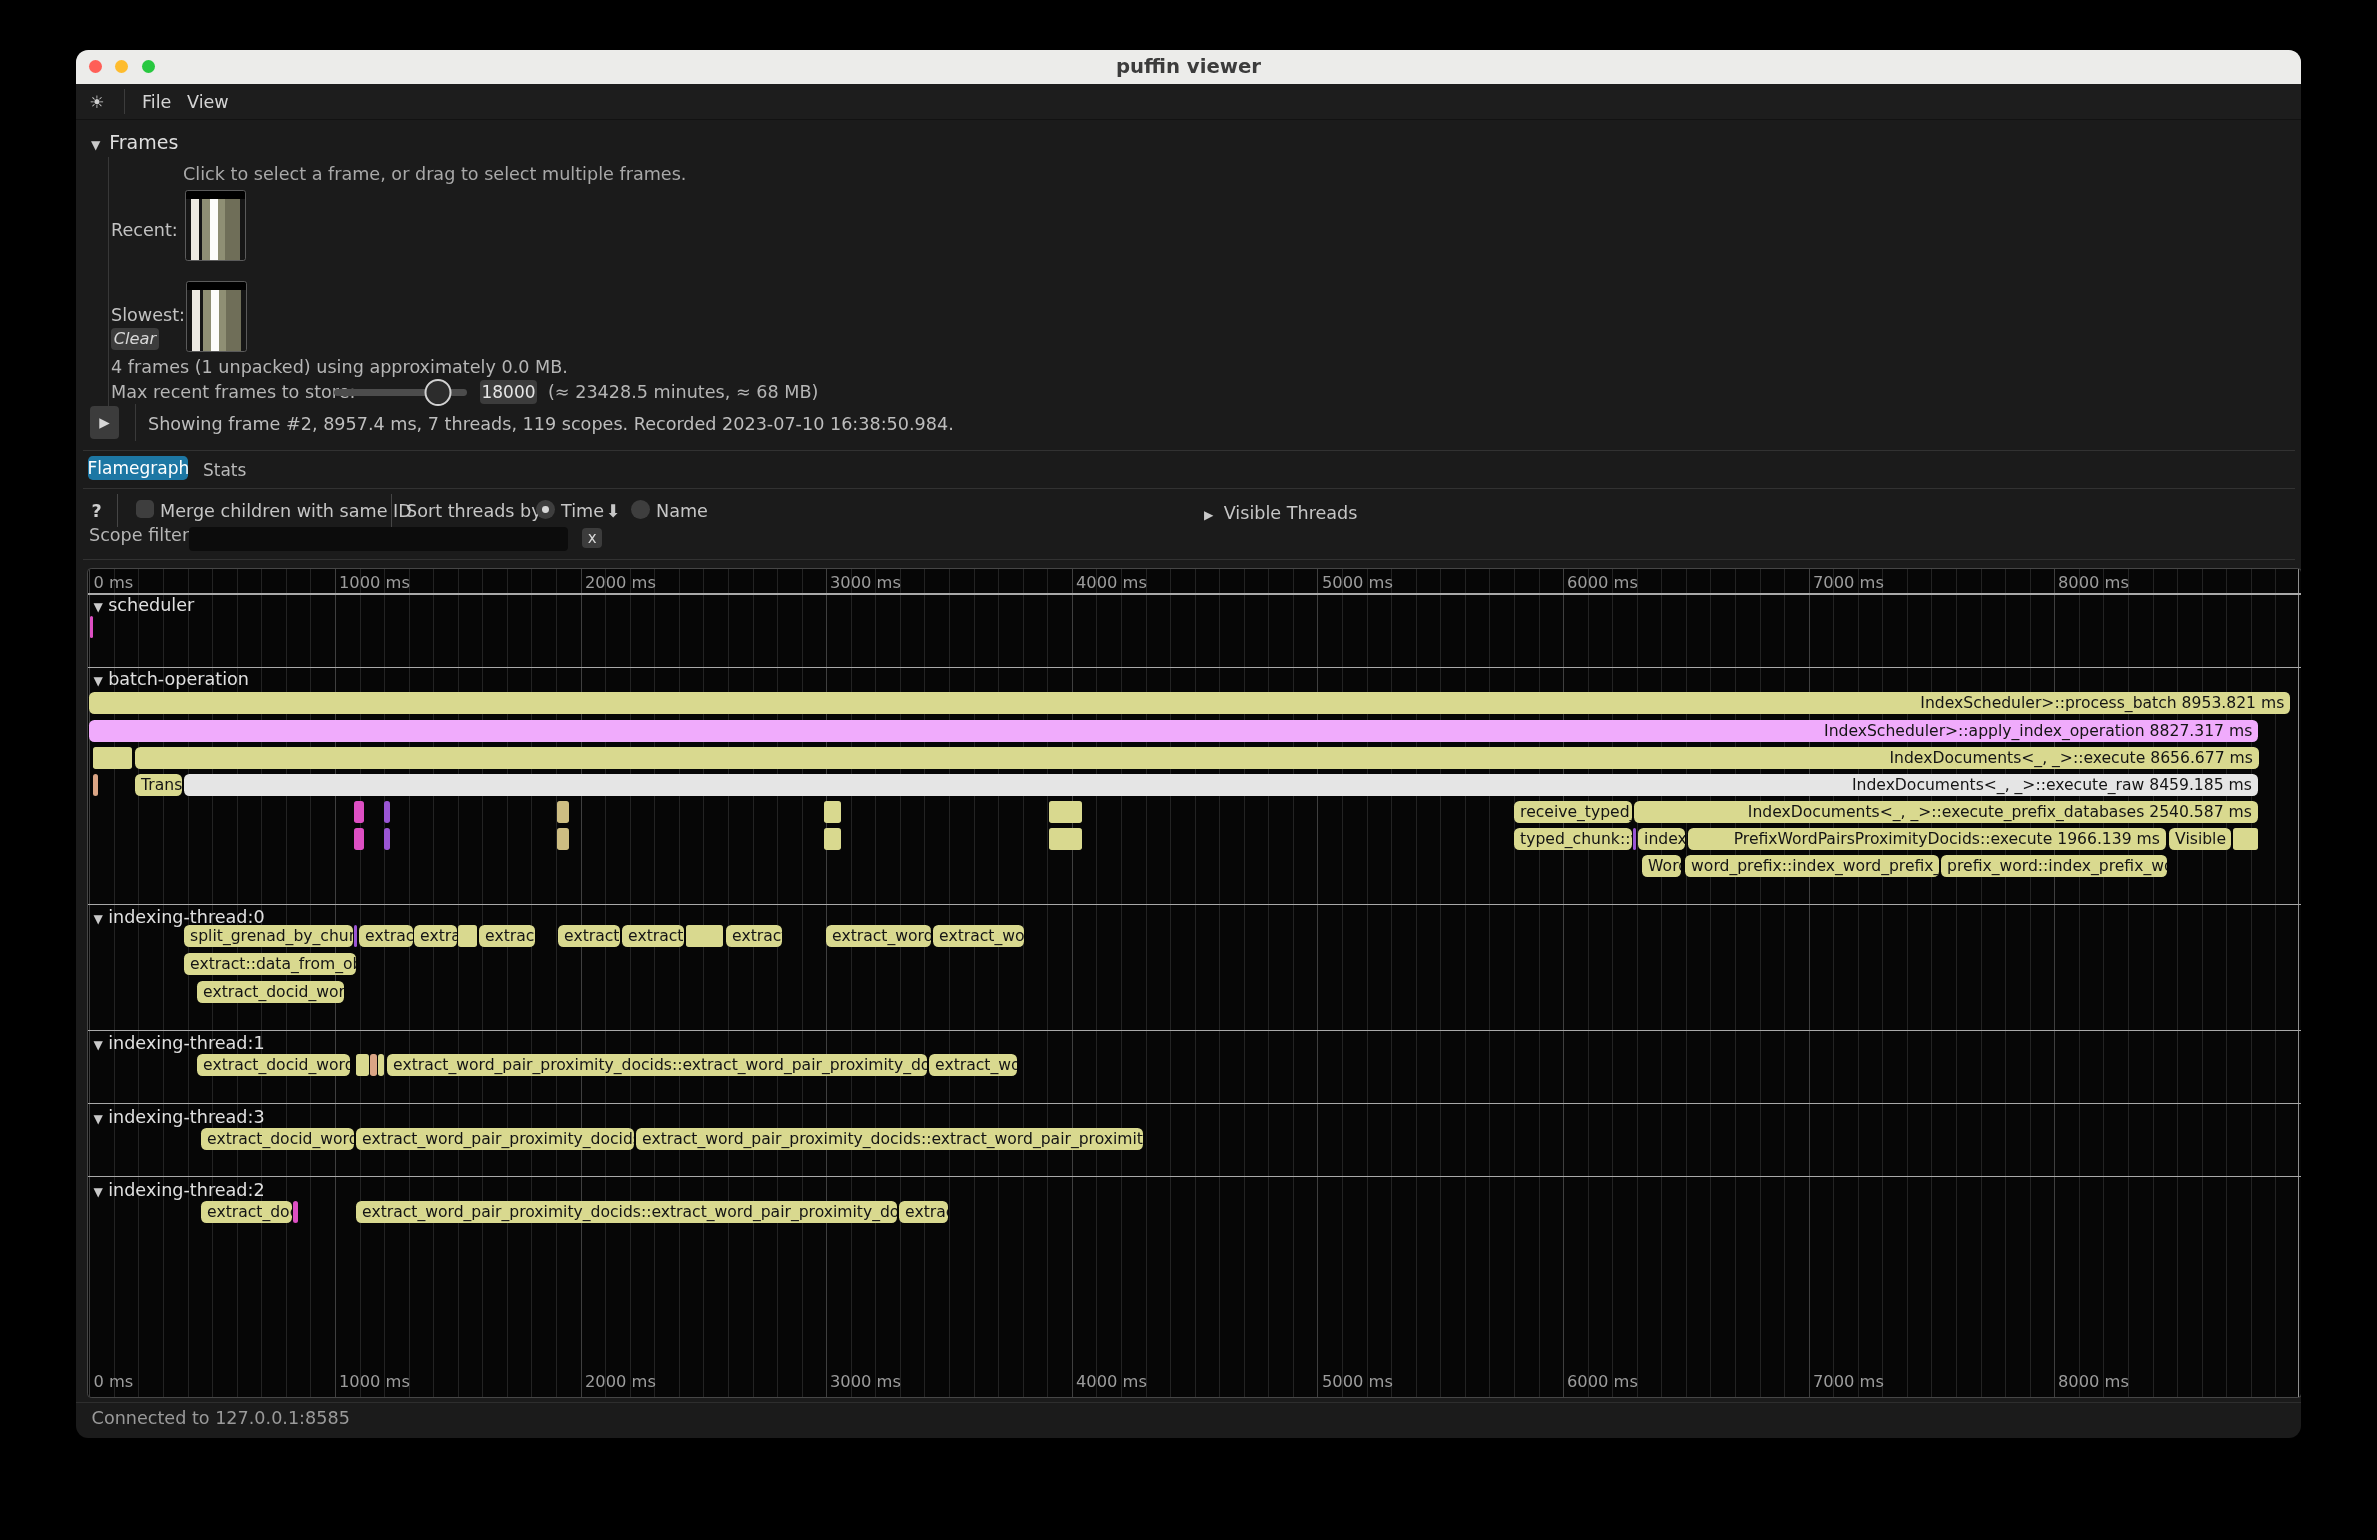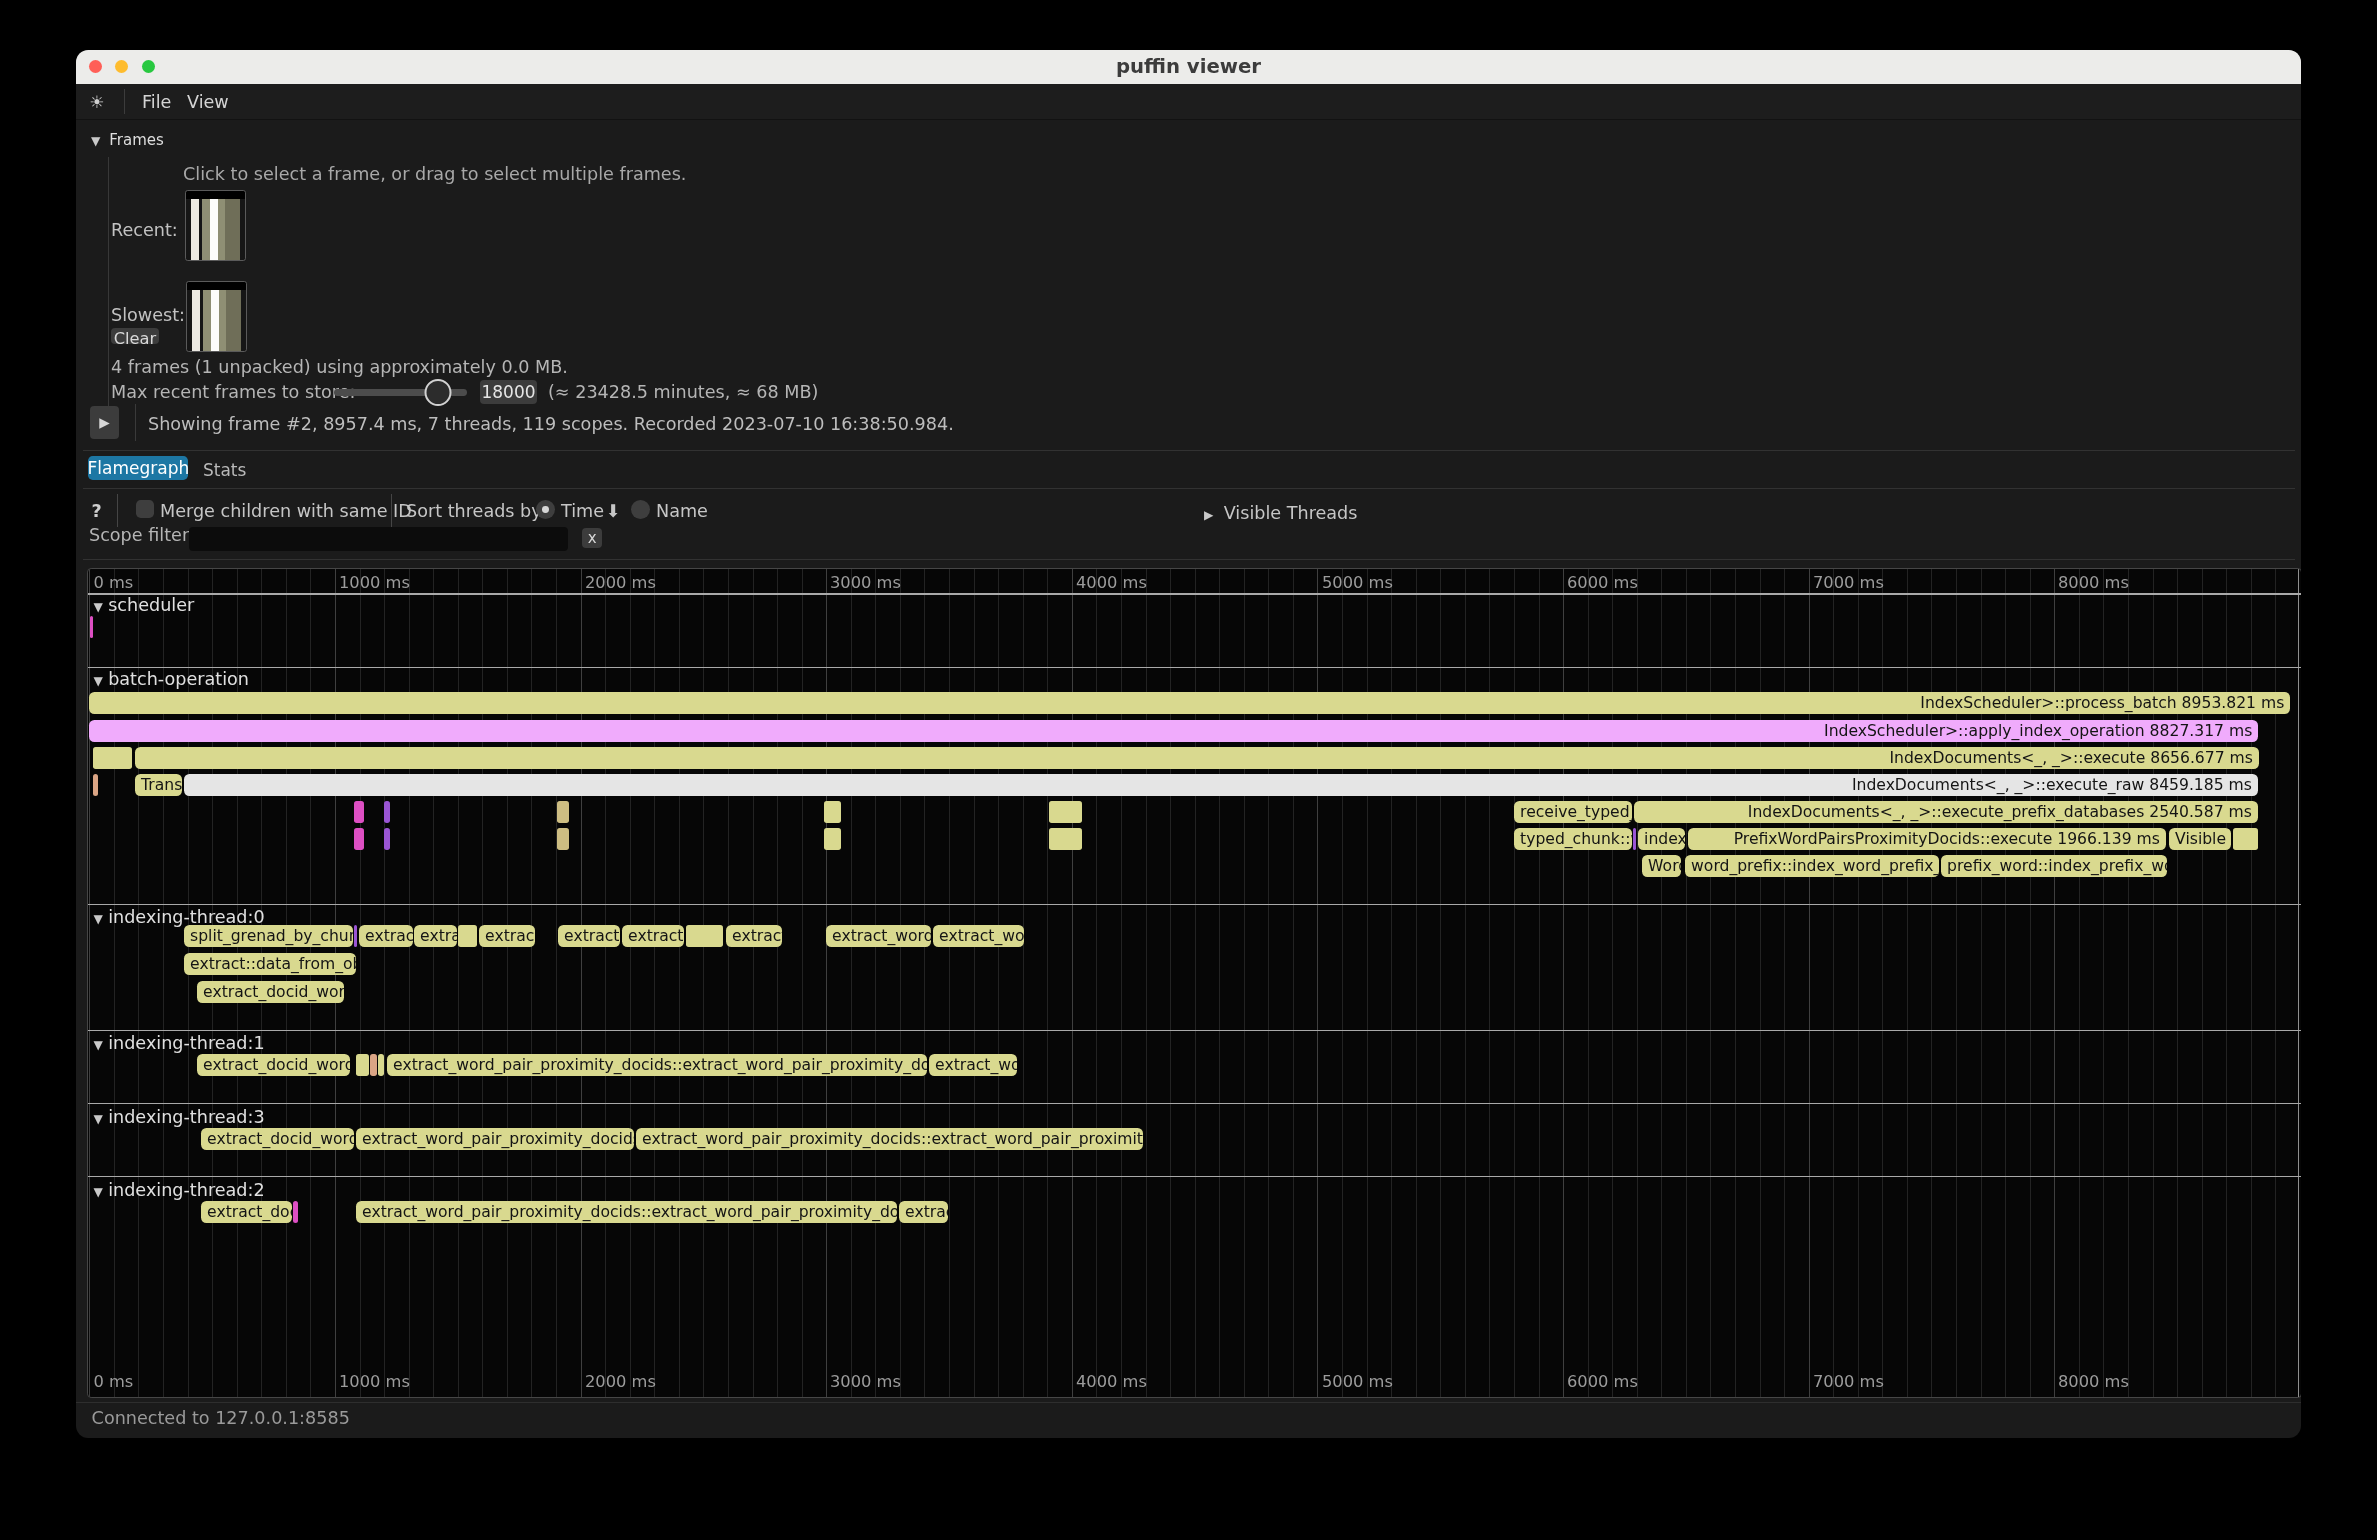--- a/index.html
+++ b/index.html
@@ -70,31 +70,31 @@
 
   <div id="menubar" class="abs">
     <div class="abs" style="left:13.6px;top:7.5px;font-size:17px;color:#cfcfcf;">☀</div>
     <div class="vsep abs" style="left:48px;top:5.4px;height:24.4px;"></div>
     <div class="menutext abs" style="left:66px;">File</div>
     <div class="menutext abs" style="left:111px;">View</div>
   </div>
 
   <div class="abs" style="left:15px;top:81px;">
     <span class="tri">▼</span>
-    <span style="font-size:15px;color:#dedede;margin-left:5.4px;">Frames</span>
+    <span style="font-size:19px;color:#dedede;margin-left:5.4px;">Frames</span>
   </div>
   <div class="abs" style="left:32px;top:107px;width:1.4px;height:250px;background:#383838;"></div>
   <div class="dimtext abs" style="left:107px;top:114px;">Click to select a frame, or drag to select multiple frames.</div>
 
   <div class="abs" style="left:35px;top:170px;font-size:17.6px;color:#c2c2c2;">Recent:</div>
   <div class="thumb abs" style="left:109px;top:140px;"></div>
 
   <div class="abs" style="left:35px;top:255px;font-size:17.6px;color:#c2c2c2;">Slowest:</div>
   <div class="thumb abs" style="left:110px;top:231px;"></div>
-  <div class="btn abs" style="left:35px;top:278px;width:48px;height:16px;line-height:22px;font-size:16.3px;">Clear</div>
+  <div class="btn abs" style="left:35px;top:278px;width:48px;height:22px;line-height:22px;font-size:16.3px;font-style:italic;">Clear</div>
 
   <div class="bodytext abs" style="left:35px;top:307px;color:#b5b5b5;">4 frames (1 unpacked) using approximately 0.0 MB.</div>
 
   <div class="bodytext abs" style="left:35px;top:332px;color:#b5b5b5;">Max recent frames to store:</div>
   <div class="slider-track abs" style="left:258px;top:339px;">
     <div class="slider-knob abs" style="left: 78%;"></div>
   </div>
   <div class="valuebox abs" style="left:404px;top:330px;">18000</div>
   <div class="bodytext abs" style="left:472px;top:332px;color:#b5b5b5;">(≈ 23428.5 minutes, ≈ 68 MB)</div>
 

